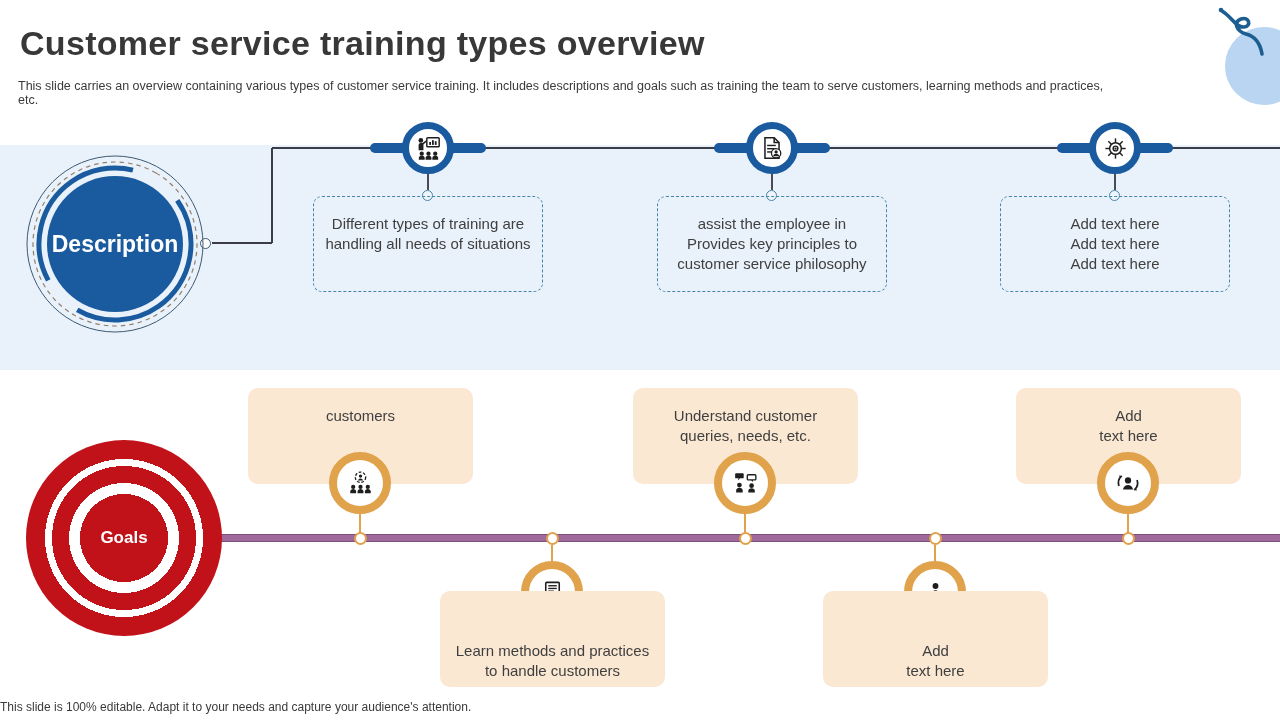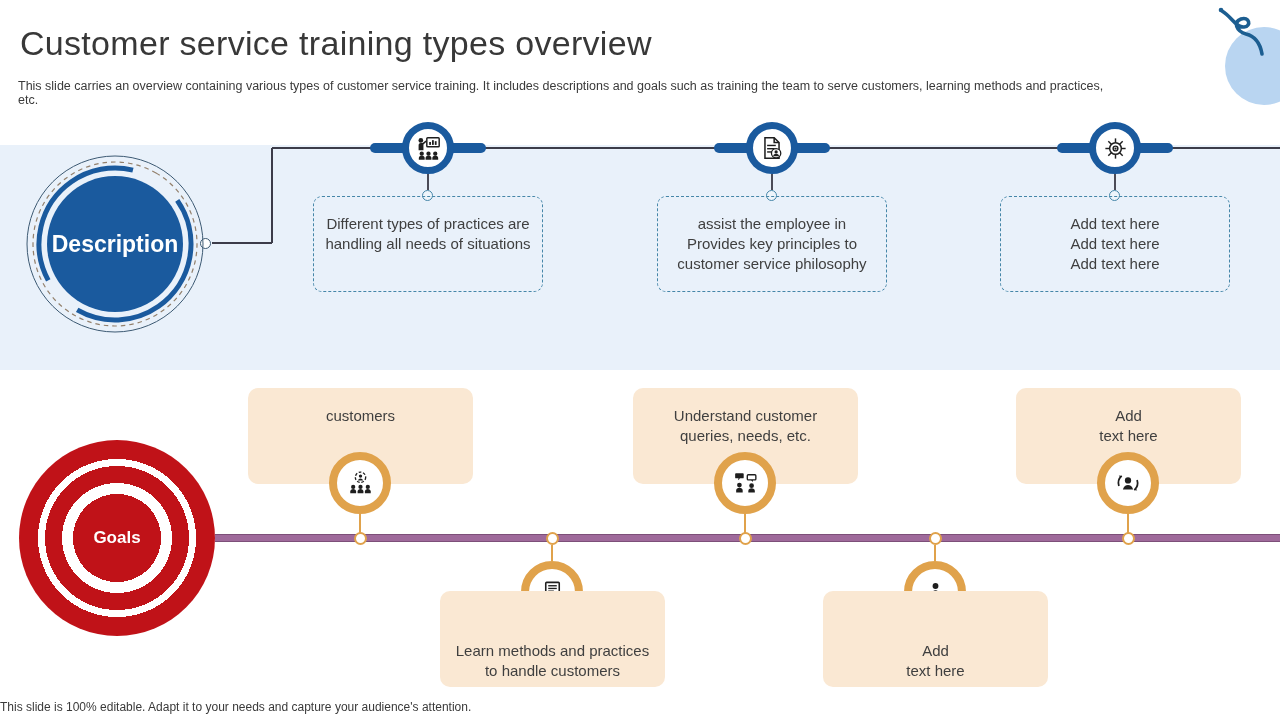--- a/index.html
+++ b/index.html
@@ -3,21 +3,21 @@
 <meta charset="utf-8">
 <title>Customer service training types overview</title>
 <style>
   html,body{margin:0;padding:0;background:#888;}
   .slide{
     position:relative;width:1280px;height:720px;background:#ffffff;
     font-family:"Liberation Sans",sans-serif;overflow:hidden;margin:0 auto;
   }
   .abs{position:absolute;}
   
-  .title{left:20px;top:24px;font-size:34px;font-weight:normal;color:var(--c-title-text,#383838);letter-spacing:.3px;}
+  .title{left:20px;top:24px;font-size:34px;font-weight:bold;color:var(--c-title-text,#383838);letter-spacing:.3px;}
   .subtitle{left:18px;top:79px;width:1100px;font-size:12.5px;color:#3a3a3a;}
   
   .balloon{left:1225px;top:27px;width:78px;height:78px;border-radius:50%;background:var(--c-balloon,#b9d5f1);}
   
   .band{left:0;top:145px;width:100%;height:225px;background:var(--c-light-blue-band,#e9f1fa);}
   
   .hline{background:#3c3c49;height:1.6px;}
   .vline{background:#3c3c49;width:1.6px;}
   .top-line{left:272px;right:0;top:147px;}
   
@@ -25,21 +25,21 @@
   .center-label{position:absolute;inset:0;display:flex;align-items:center;justify-content:center;color:#fff;font-weight:bold;}
   .node-blue{width:9px;height:9px;border:1.7px solid #3d5a73;background:#fff;border-radius:50%;}
   
   .thick-bar{width:116px;height:10px;border-radius:5px;background:var(--c-blue,#1a5a9e);top:143px;}
   .icon-badge-blue{width:38px;height:38px;border:7px solid var(--c-blue,#1a5a9e);background:#fff;border-radius:50%;top:122px;display:flex;align-items:center;justify-content:center;}
   .stem{width:1.5px;background:#4b4b57;}
   .node-teal{width:9px;height:9px;border:1.6px solid var(--c-dashed-border,#4586a8);background:#eef5fb;border-radius:50%;}
   .desc-card{width:230px;height:96px;box-sizing:border-box;border:1.6px dashed var(--c-dashed-border,#4586a8);border-radius:9px;top:196px;text-align:center;padding-top:17px;}
   .card-line{font-size:15px;line-height:20px;color:#3f3f3f;}
   
-  .bullseye{left:19px;top:440px;width:196px;height:196px;border-radius:50%;
+  .bullseye{left:26px;top:440px;width:196px;height:196px;border-radius:50%;
     background:radial-gradient(circle,var(--c-red,#c01218) 0 44px,#fff 44px 55px,var(--c-red,#c01218) 55px 72px,#fff 72px 79px,var(--c-red,#c01218) 79px 98px);}
   .purple-line{left:215px;right:0;top:534px;height:8px;box-sizing:border-box;background:var(--c-purple,#9f6a9b);border-top:1px solid #7d4f79;border-bottom:1px solid #7d4f79;}
   .goal-card{width:225px;height:96px;background:var(--c-peach,#fae8d3);border-radius:10px;text-align:center;box-sizing:border-box;}
   .goal-card.top{top:388px;padding-top:18px;}
   .goal-card.bottom{top:591px;padding-top:50px;}
   .icon-badge-gold{width:46px;height:46px;border:8px solid var(--c-gold,#e0a24b);background:#fff;border-radius:50%;display:flex;align-items:center;justify-content:center;}
   .node-gold{width:9px;height:9px;border:2px solid var(--c-gold,#e0a24b);background:#fff;border-radius:50%;top:532px;}
   .goal-stem{width:1.5px;background:var(--c-gold,#e0a24b);}
   
   .footer{left:0;top:700px;width:100%;text-align:left;font-size:12px;color:#3a3a3a;}
@@ -90,21 +90,21 @@
         <circle cx="12" cy="16.6" r="1.9"></circle>
           <path d="M9.4 22 v-1.6 c0-1.4 1.2-2.2 2.6-2.2 s2.6.8 2.6 2.2 V22 z"></path>
         <circle cx="18" cy="16.6" r="1.9"></circle>
           <path d="M15.4 22 v-1.6 c0-1.4 1.2-2.2 2.6-2.2 s2.6.8 2.6 2.2 V22 z"></path>
       </g>
     </svg>
   </div>
   <div class="abs stem" style="left:427px;top:174px;height:16px;"></div>
   <div class="abs node-teal" style="left:422px;top:190px;"></div>
   <div class="abs desc-card" style="left:313px;">
-    <div class="card-line">Different types of practices are</div>
+    <div class="card-line">Different types of training are</div>
     <div class="card-line">handling all needs of situations</div>
   </div>
 
   <div class="abs thick-bar" style="left:714px;"></div>
   <div class="abs icon-badge-blue" style="left:746px;">
     <svg viewBox="0 0 24 24" width="26" height="26">
       <path d="M5.5 2.5 h8.5 l4.5 4.5 V21.5 H5.5 z" fill="none" stroke="#1e1e1e" stroke-width="1.4"></path>
       <path d="M14 2.5 V7 h4.5" fill="none" stroke="#1e1e1e" stroke-width="1.4"></path>
       <rect x="7.5" y="9" width="8" height="1.3" fill="#1e1e1e"></rect>
       <rect x="7.5" y="12" width="8" height="1.3" fill="#1e1e1e"></rect>

